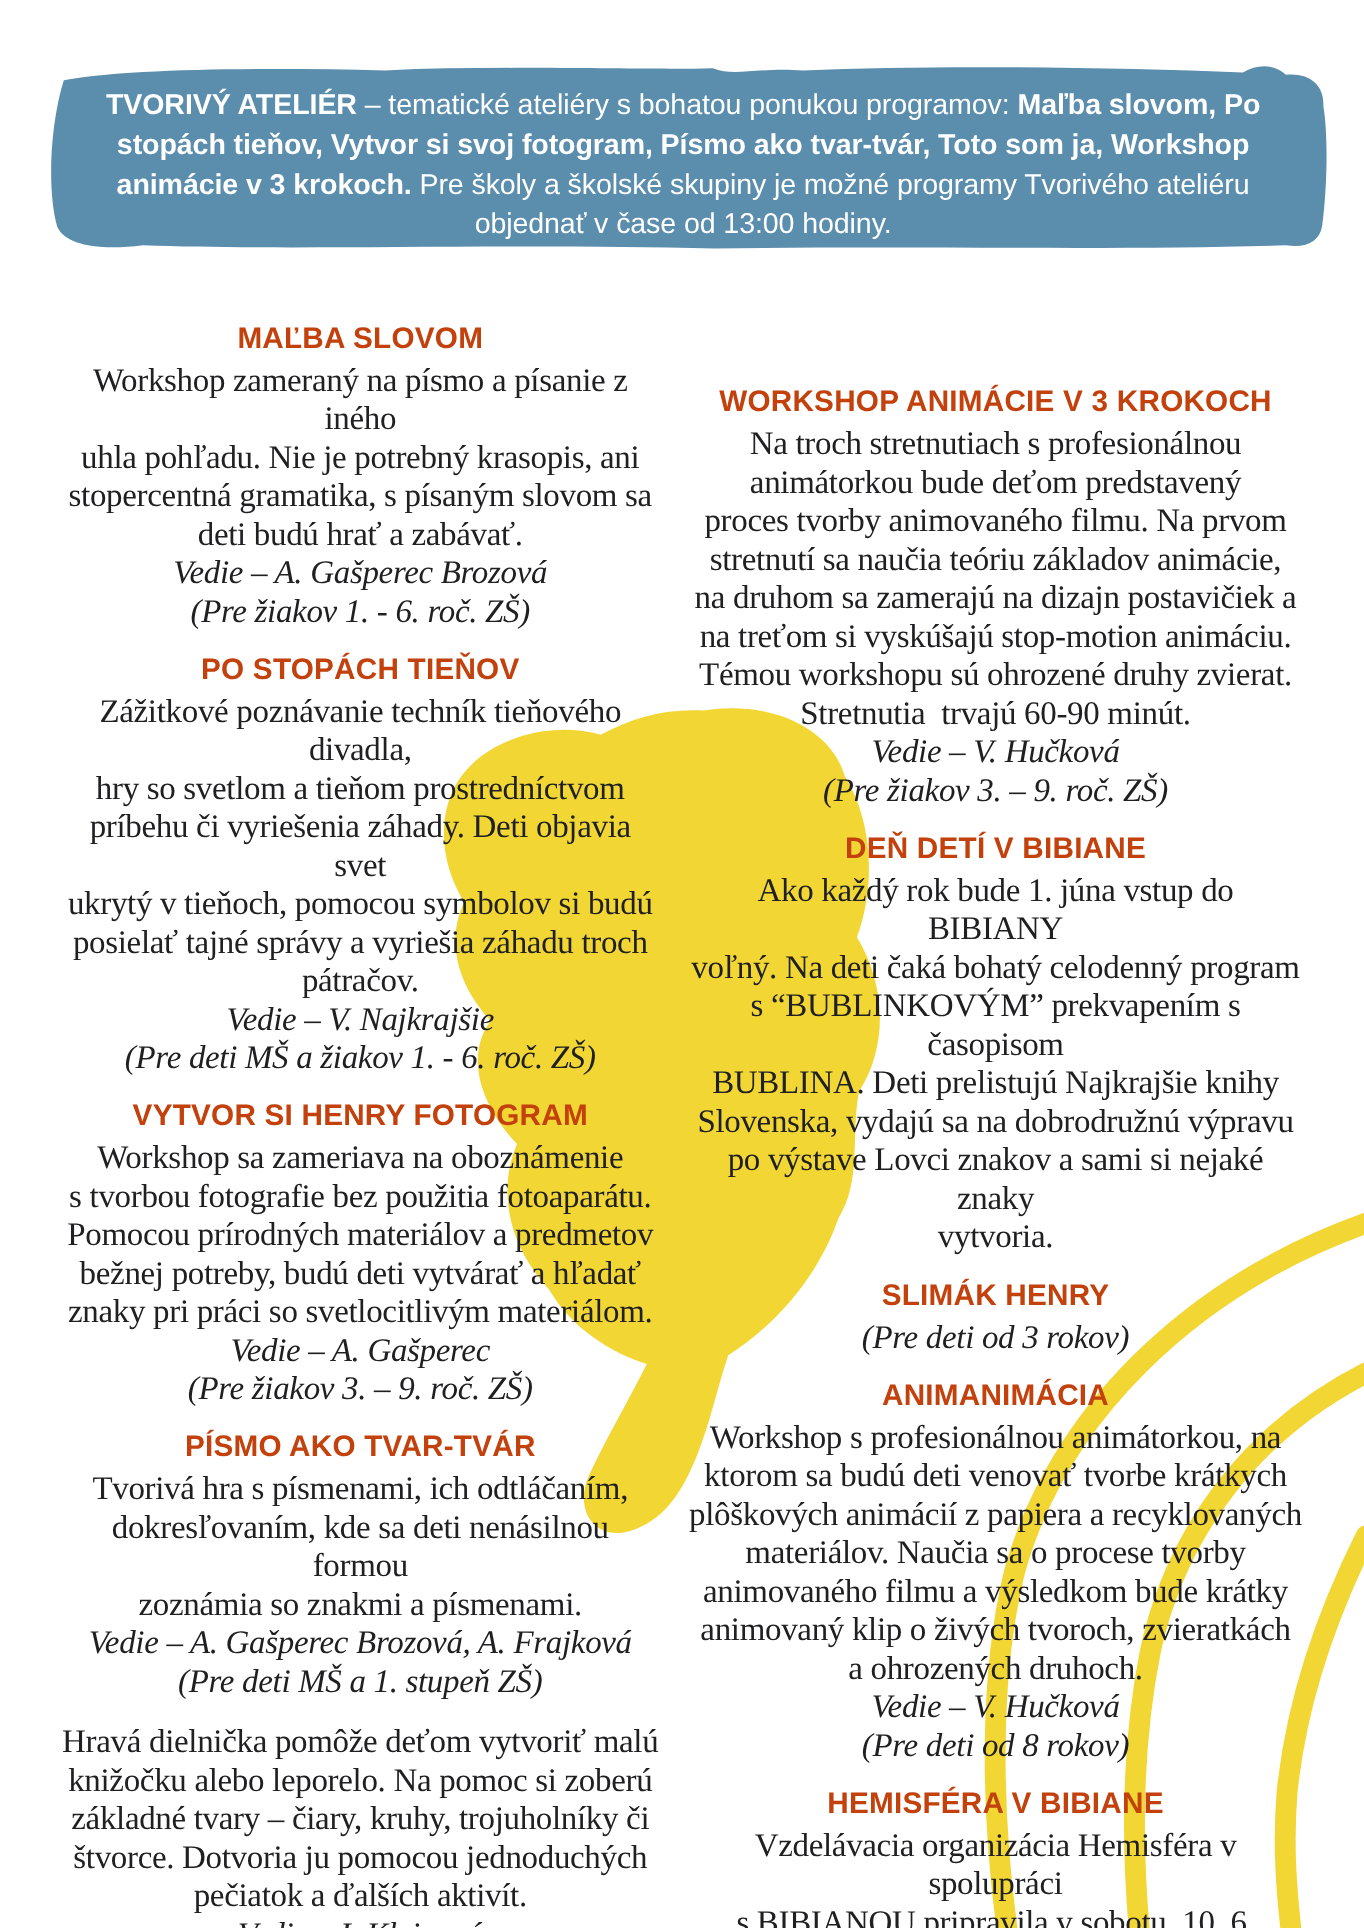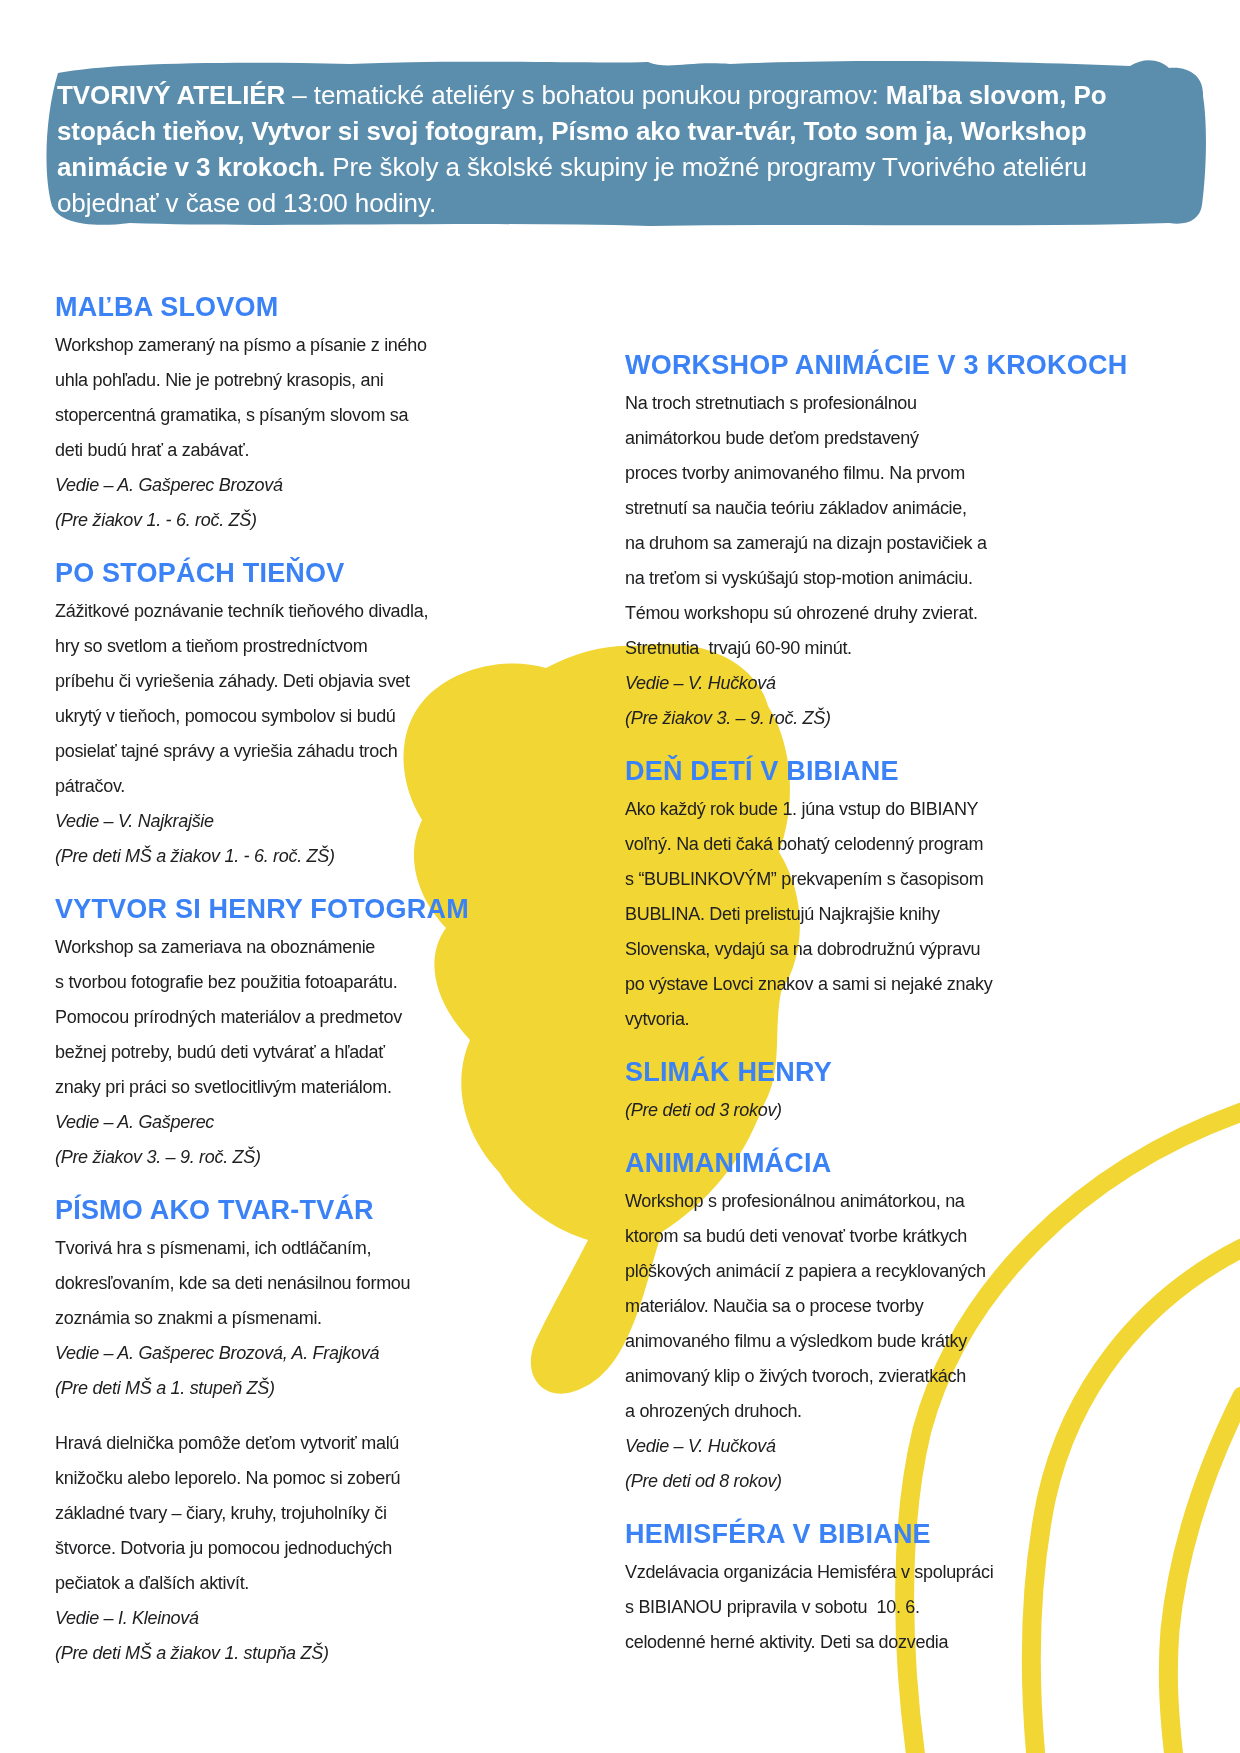--- a/index.html
+++ b/index.html
@@ -1,42 +1,43 @@
 <!DOCTYPE html>
 <html><head>
 <meta charset="utf-8">
 <style>
   html,body { margin:0; padding:0; background:#e8e8e8; }
   .page {
     position:relative; width:1240px; height:1753px; margin:0 auto;
     background:#ffffff; overflow:hidden;
-    font-family:"Liberation Sans", sans-serif; color:#202022;
+    font-family:"Liberation Sans", sans-serif; color:#202022;text-align:center;
   }
   .bg-decor { position:absolute; left:0; top:0; width:1240px; height:1753px; z-index:0; }
 
   .banner { position:absolute; left:30px; top:55px; width:1180px; height:178px; z-index:2; }
   .banner svg { position:absolute; left:0; top:0; }
   .banner-text {
     position:absolute; left:27px; top:22px; width:1128px;
     font-size:26px; line-height:36px; color:#ffffff; letter-spacing:-0.1px;
   }
   .bold { font-weight:700; }
 
   .col { position:absolute; z-index:1; }
   .left-col  { left:55px;  top:292px; width:545px; }
   .right-col { left:625px; top:330px; width:560px;margin-top:20px; }
 
   .section { margin-bottom:20px; }
   .sec-title {
     font-weight:700; font-size:27px; line-height:30px;
-    color:#3b82f6; letter-spacing:0.2px; margin-bottom:6px;
+    color:#c2410c; letter-spacing:0.2px; margin-bottom:6px;
   }
   .sec-body, .sec-vedie, .sec-pre {
-    font-size:18px; line-height:35px; letter-spacing:-0.3px;
+    font-size:30px; line-height:35px; letter-spacing:-0.3px;
     white-space:pre-wrap;
+    font-family:Liberation Serif, serif;
   }
   .sec-vedie, .sec-pre { font-style:italic; }
 </style>
 </head>
 <body>
 
 <div class="page">
 
   <svg class="bg-decor" width="1240" height="1753" viewBox="0 0 1240 1753" aria-hidden="true">
     <path d="M 640 646

